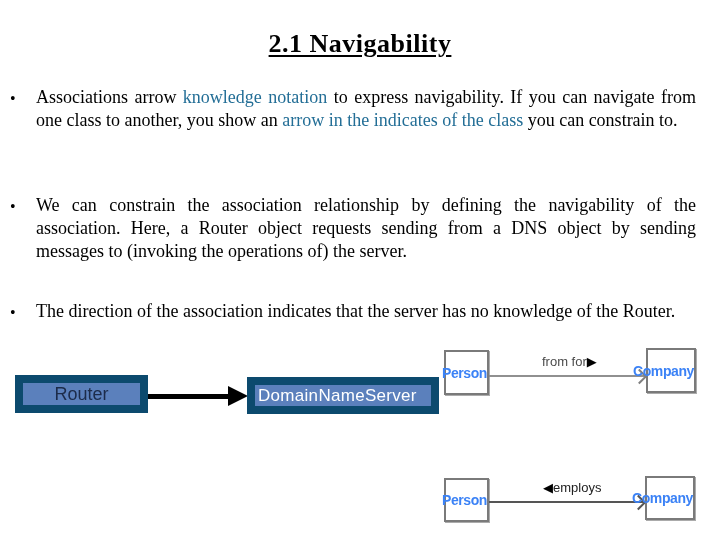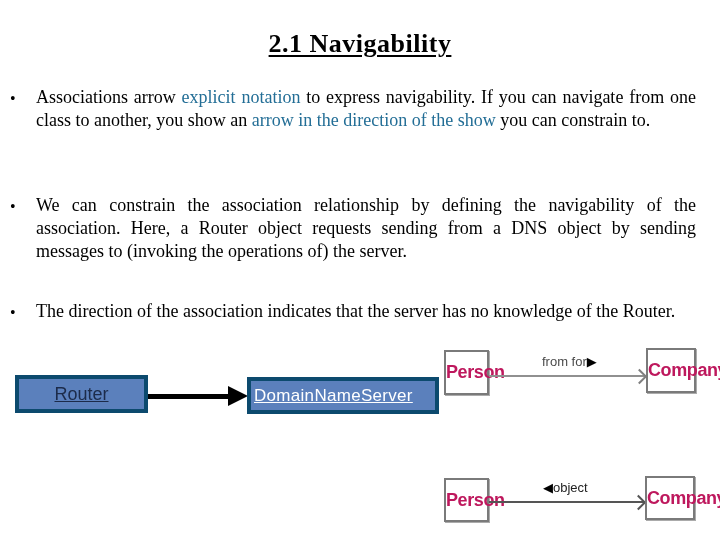--- a/index.html
+++ b/index.html
@@ -52,23 +52,22 @@
   .bullet .btext .em { color: #236E96; }
   .b1 { top: 86px; }
   .b2 { top: 194px; }
   .b3 { top: 300px; }
 
   
   .class-box {
     position: absolute;
     box-sizing: border-box;
     background: #5B80BC;
-    border: 4px solid #0c4a6e;
+    border: 8px solid #0c4a6e;
     font-family: "Liberation Sans", sans-serif;
-    text-decoration: underline;
   }
   .router-box {
     left: 15px; top: 375px; width: 133px; height: 38px;
     display: flex; align-items: center; justify-content: center;
     color: #1C2B4A;
     font-size: 18px;
   }
   .server-box {
     left: 247px; top: 377px; width: 192px; height: 37px;
     display: flex; align-items: center;
@@ -97,27 +96,27 @@
   .uml-snippet { position: absolute; width: 278px; height: 62px; }
   .uml-top { left: 437px; top: 344px; }
   .uml-bottom { left: 437px; top: 470px; }
 
   .uml-box {
     position: absolute;
     box-sizing: border-box;
     background: #ffffff;
     border: 2px solid #7A7A7A;
     box-shadow: 1px 1px 0 #ABABAB;
-    display: flex; align-items: center; justify-content: flex-start;
+    display: flex; align-items: center; justify-content: flex-end;
     font-family: "Liberation Sans", sans-serif;
     font-weight: bold;
-    font-size: 18px;
+    font-size: 14px;
     letter-spacing: -0.4px;
     white-space: nowrap;
-    color: #be185d;
+    color: #3b82f6;
   }
   .uml-top .left-box  { left: 7px;  top: 6px; width: 45px; height: 45px; }
   .uml-top .right-box { left: 209px; top: 4px; width: 50px; height: 45px; }
   .uml-bottom .left-box  { left: 7px;  top: 8px; width: 45px; height: 44px; }
   .uml-bottom .right-box { left: 208px; top: 6px; width: 50px; height: 44px; }
 
   .assoc-line { position: absolute; height: 2px; }
   .uml-top .assoc-line  { left: 52px; top: 31px; width: 157px; background: #909090; }
   .uml-bottom .assoc-line { left: 52px; top: 31px; width: 156px; background: #555555; }
 
@@ -141,21 +140,21 @@
   .uml-bottom .assoc-label { left: 106px; top: 10px; color: #222222; }
   .dir-icon { color: #000000; font-size: 13px; }
 </style>
 </head>
 <body>
 
 <h1 class="slide-title"><span class="underline">2.1 Navigability</span></h1>
 
 <div class="bullet b1">
   <span class="marker">•</span>
-  <p class="btext"><span>Associations arrow </span><span class="em">explicit notation</span><span> to express navigability. If you can navigate from one class to another, you show an </span><span class="em">arrow in the direction of the show</span><span> you can constrain to.</span></p>
+  <p class="btext"><span>Associations arrow </span><span class="em">knowledge notation</span><span> to express navigability. If you can navigate from one class to another, you show an </span><span class="em">arrow in the indicates of the class</span><span> you can constrain to.</span></p>
 </div>
 
 <div class="bullet b2">
   <span class="marker">•</span>
   <p class="btext"><span>We can constrain the association relationship by defining the navigability of the association. Here, a Router object requests sending from a DNS object by sending messages to (invoking the operations of) the server.</span></p>
 </div>
 
 <div class="bullet b3">
   <span class="marker">•</span>
   <p class="btext"><span>The direction of the association indicates that the server has no knowledge of the Router.</span></p>
@@ -181,17 +180,17 @@
     <span>Company</span>
   </div>
 </div>
 
 <div class="uml-snippet uml-bottom">
   <div class="uml-box left-box">
     <span>Person</span>
   </div>
   <div class="assoc-line"></div>
   <div class="open-arrowhead"></div>
-  <div class="assoc-label"><span class="dir-icon">◀</span><span>object</span></div>
+  <div class="assoc-label"><span class="dir-icon">◀</span><span>employs</span></div>
   <div class="uml-box right-box">
     <span>Company</span>
   </div>
 </div>
 
 </body></html>

